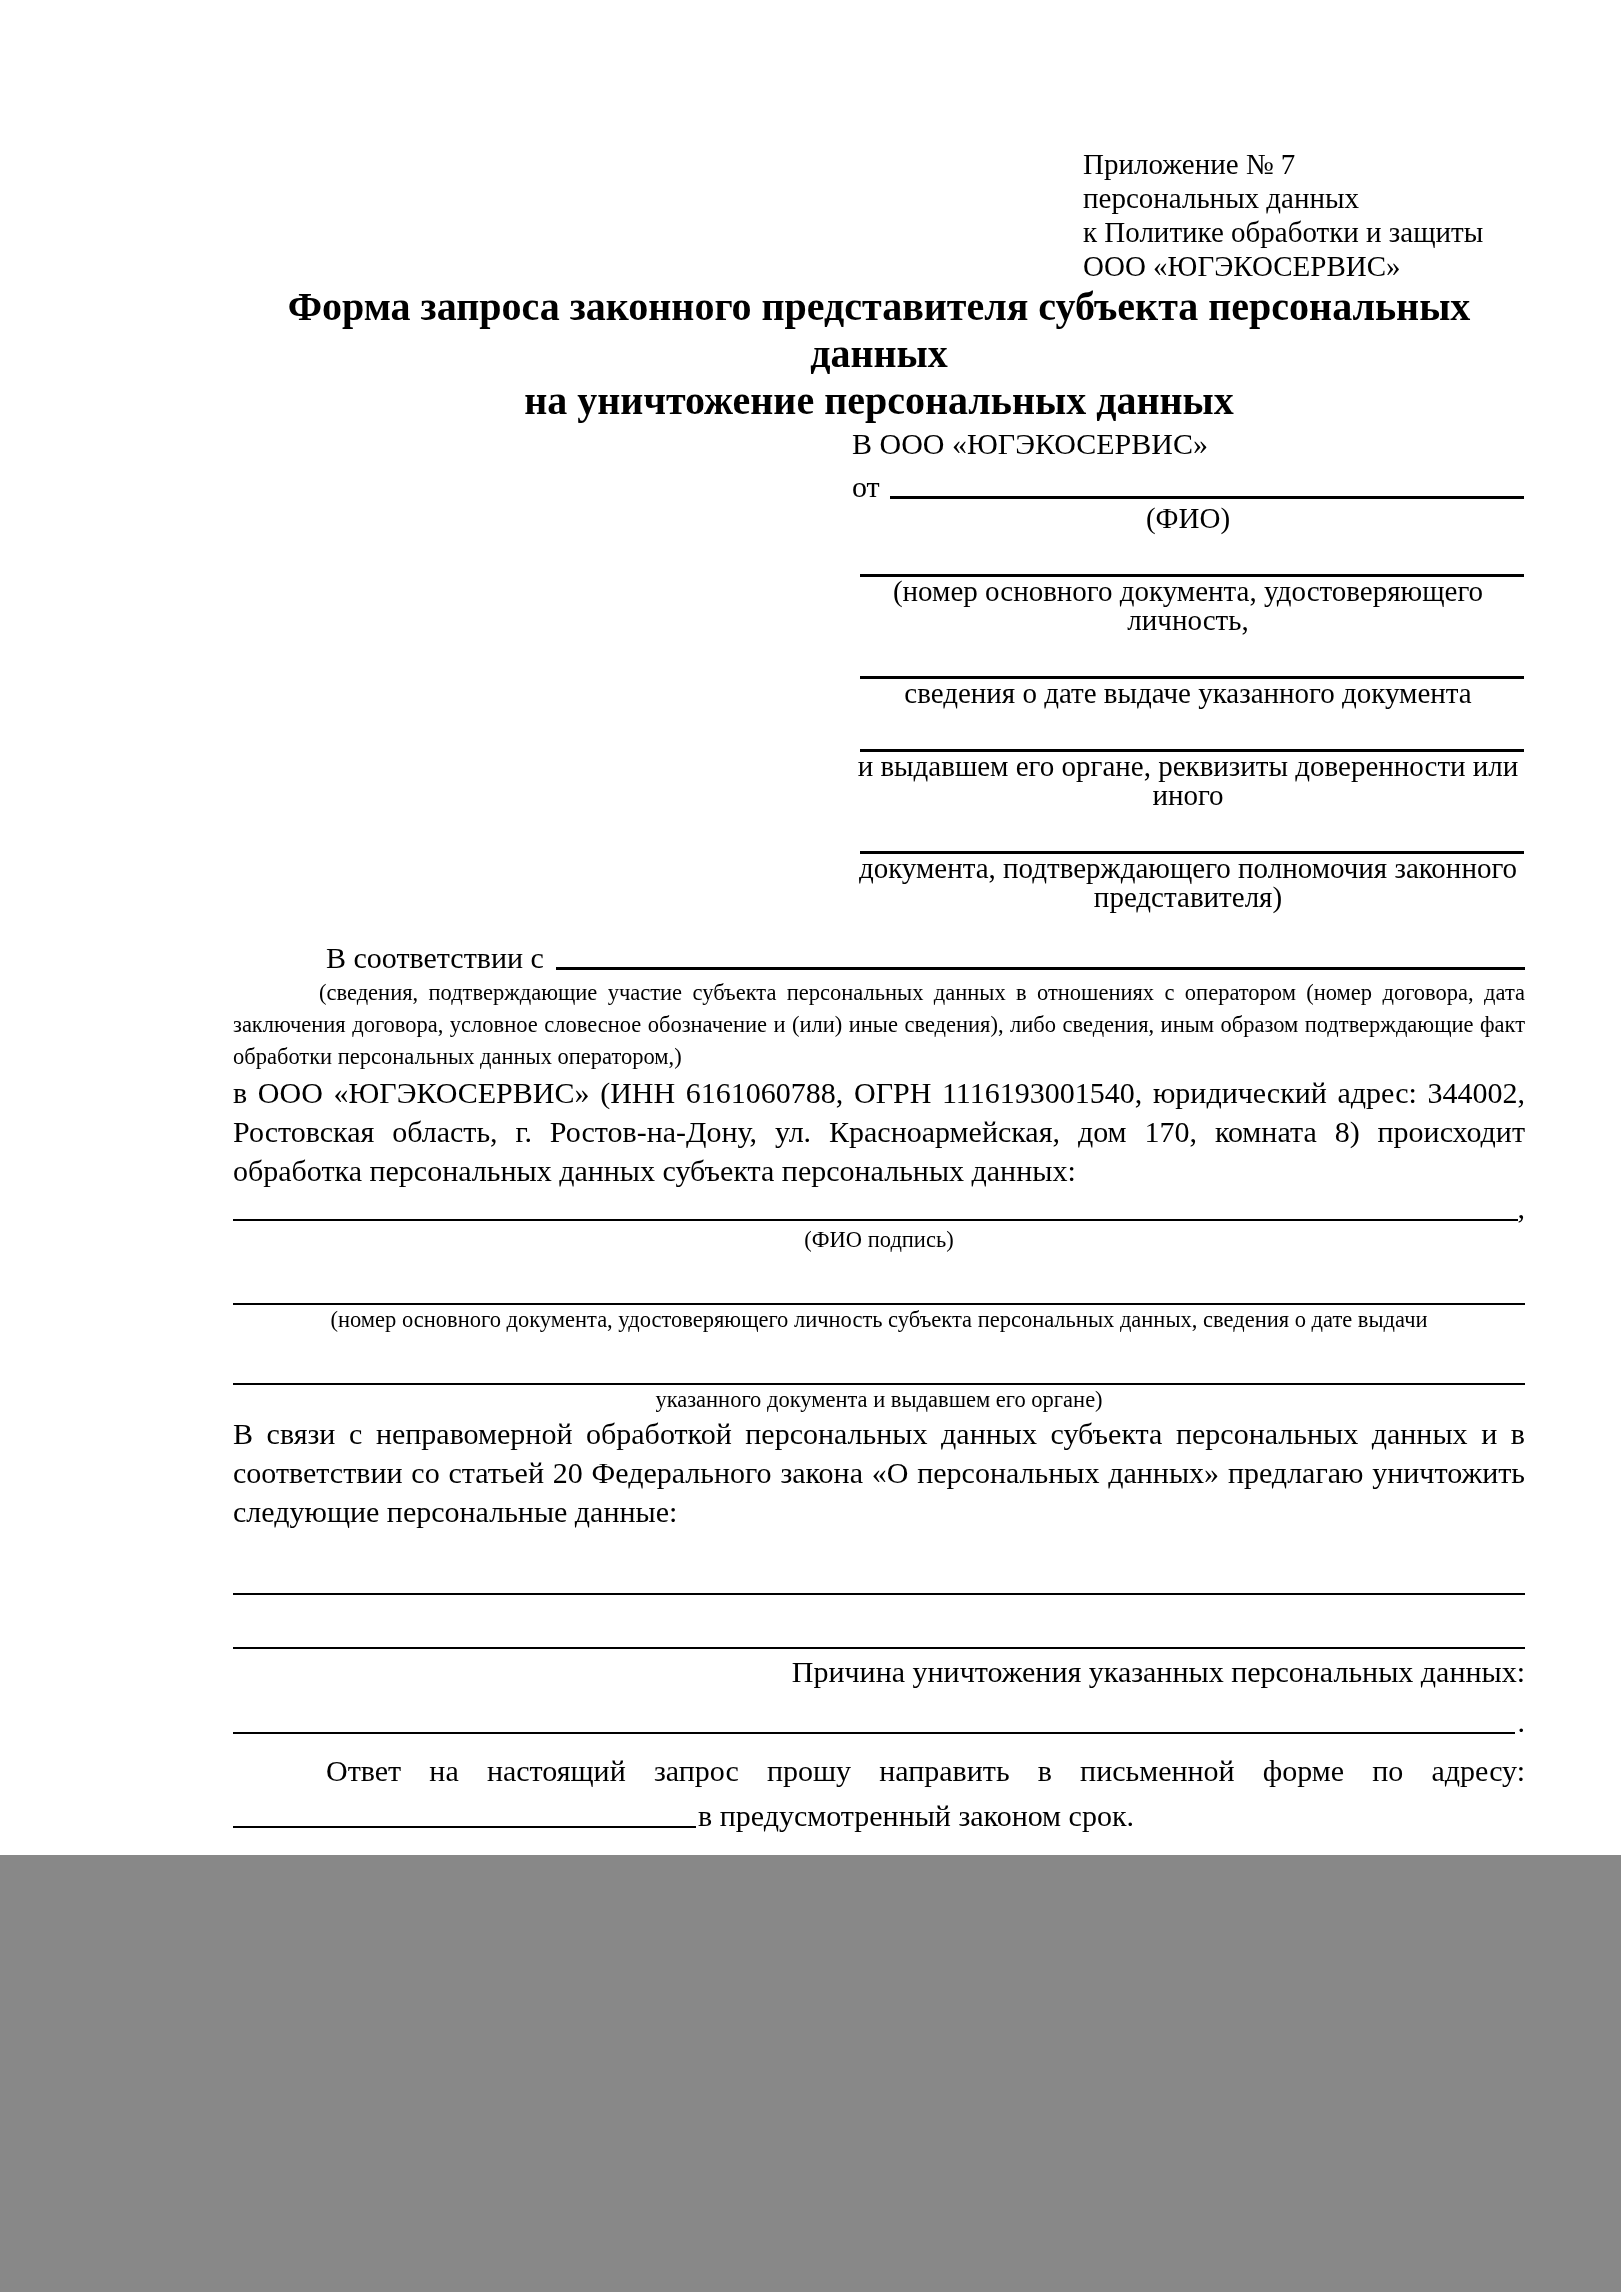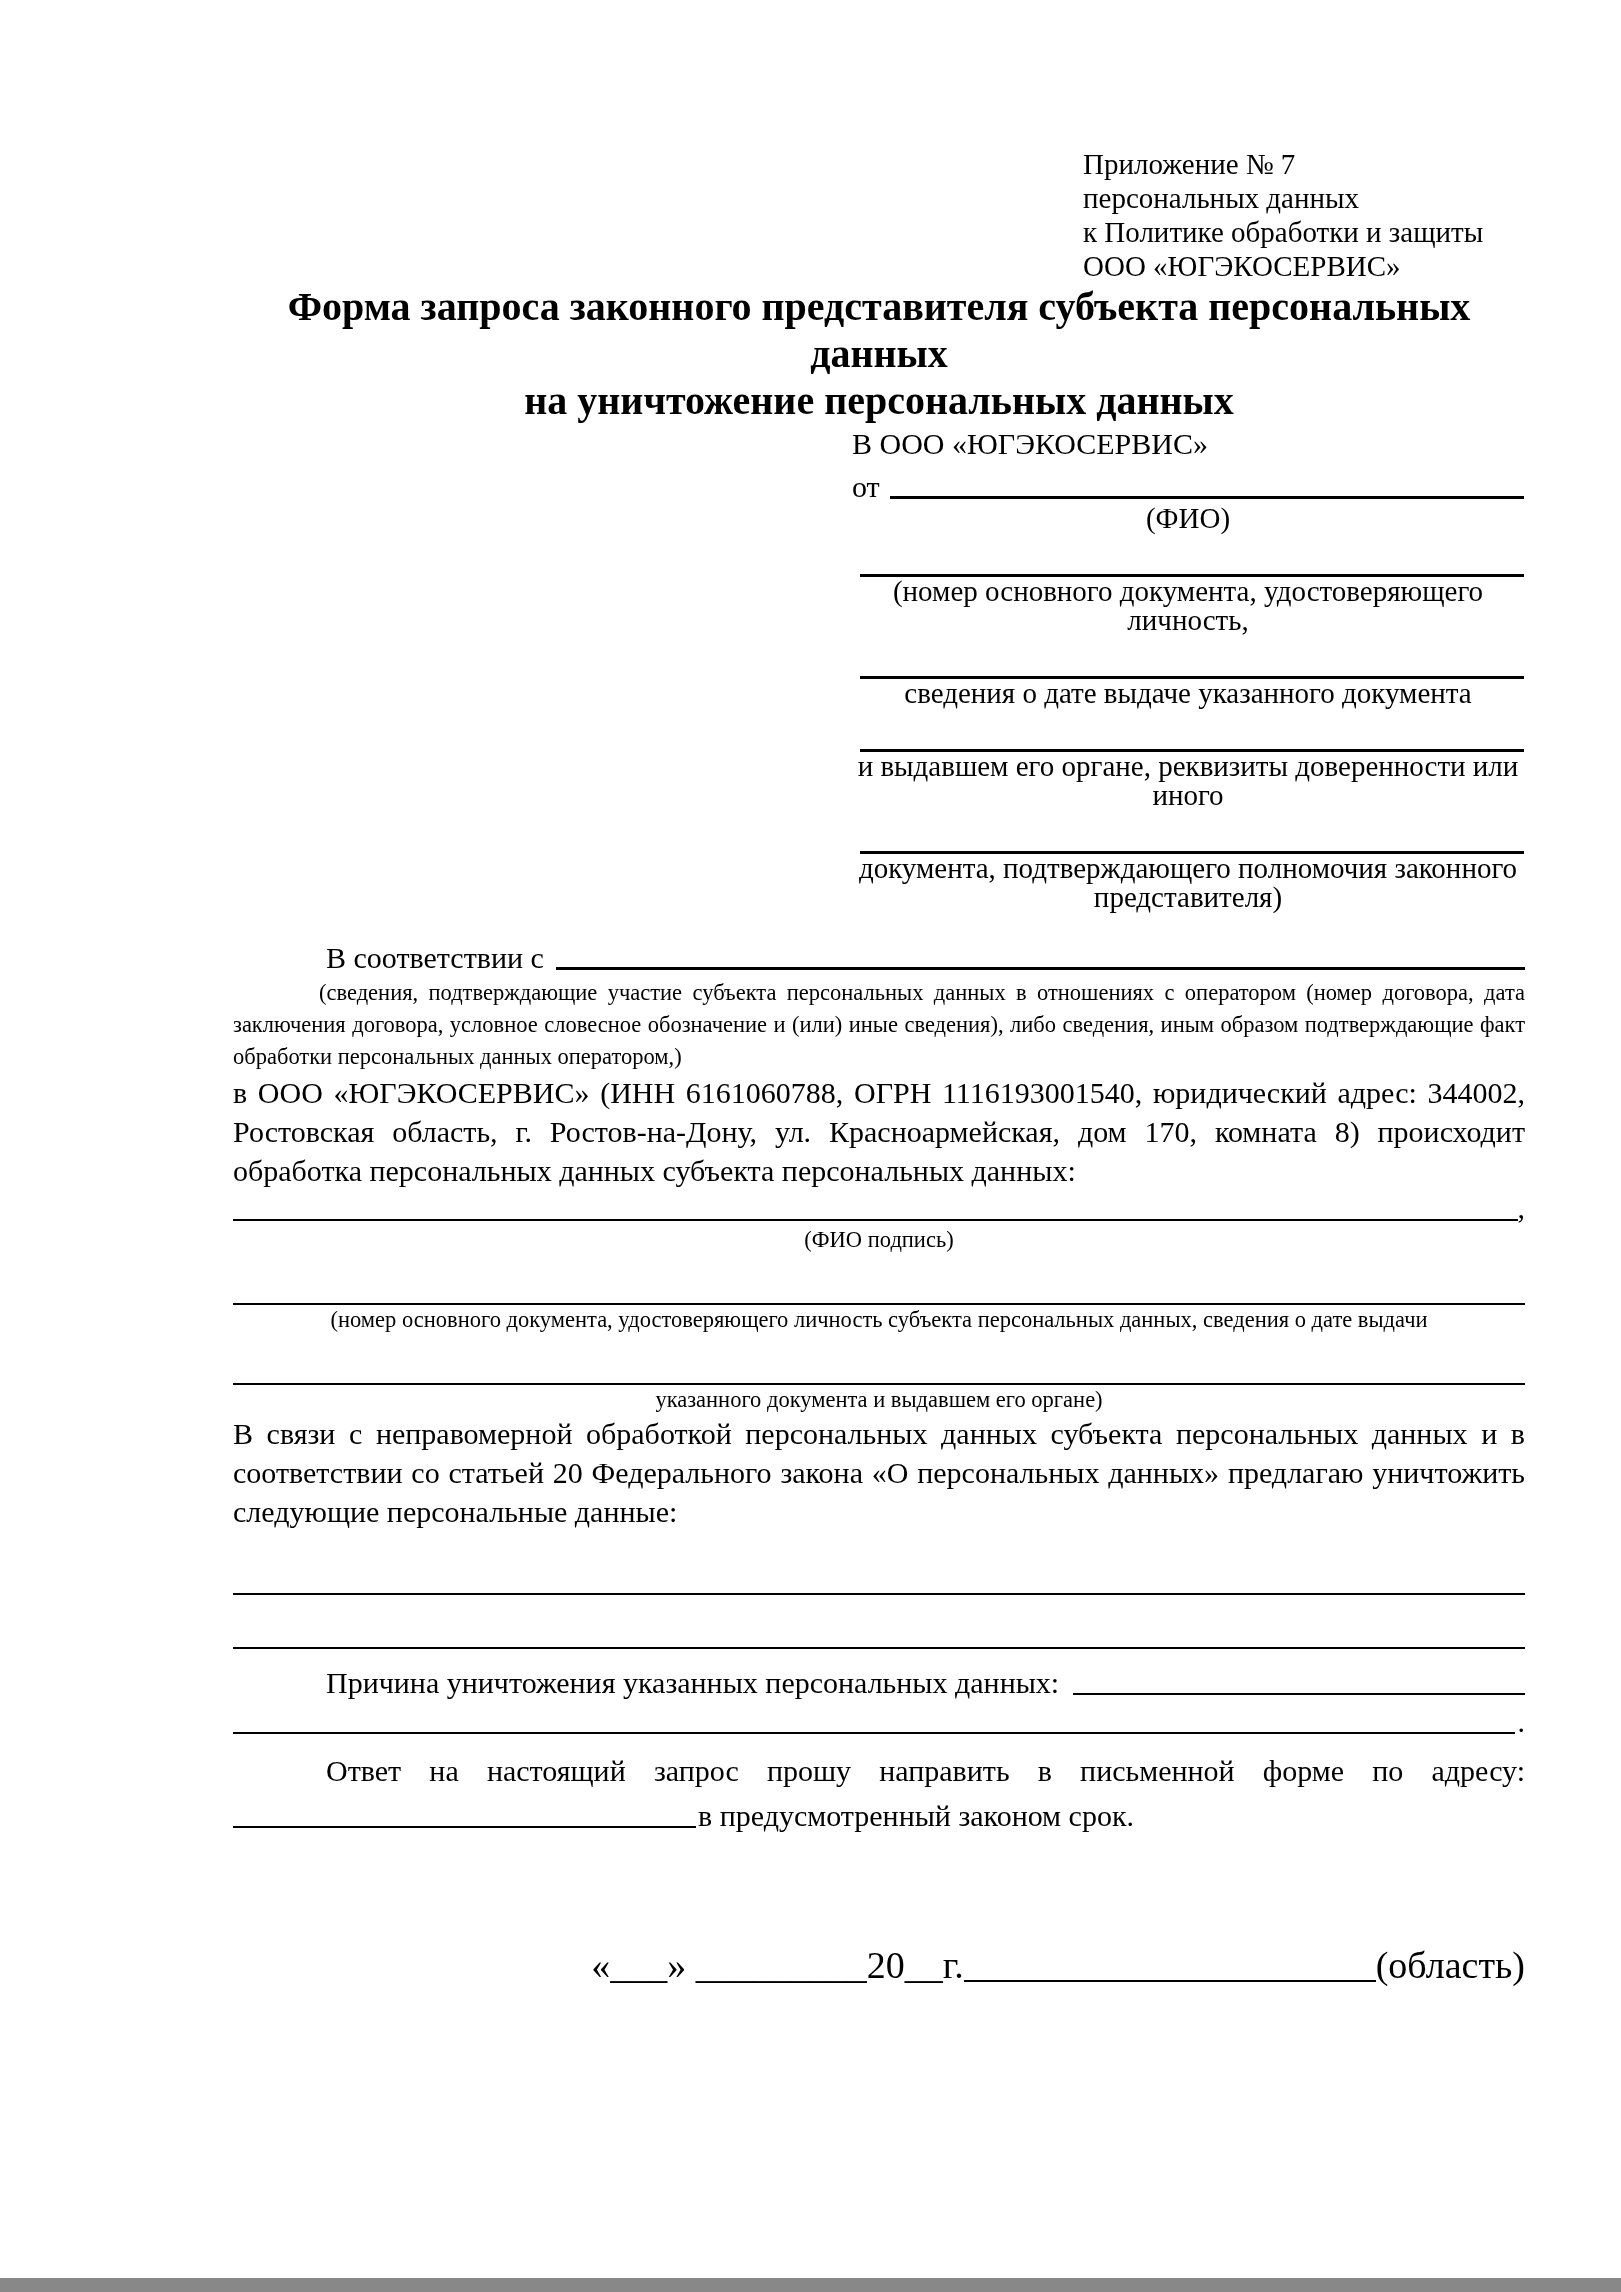--- a/index.html
+++ b/index.html
@@ -1,17 +1,17 @@
 <!DOCTYPE html>
 <html><head>
 <meta charset="utf-8">
 <style>
   html,body { margin:0; padding:0; background:#888; }
   .page {
-    width:1621px; height:2278px;
+    width:1621px; height:1855px;
     background:#ffffff; color:#000;
     font-family:"Liberation Serif","DejaVu Serif",serif;
     box-sizing:border-box;
     padding:147px 96px 0 233px;
     margin:0 auto;
     overflow:hidden;
   }
   
   .appendix { margin-left:850px; font-size:29px; line-height:34px; }
   
@@ -33,21 +33,21 @@
   .according-row .blank { margin-left:11.8px; border-bottom-width:3.9px; }
   .small-note { font-size:22.5px; line-height:32px; text-align:justify; text-indent:86px; margin-top:2.9px; }
   .para { font-size:30px; line-height:39px; text-align:justify; margin:0; }
   .comma-row { height:35px; }
   .ccaption { font-size:22.5px; line-height:29px; text-align:center; }
   .gap-row { height:35px; }
   .gap-row .blank { margin-bottom:0; }
   .mt16 { margin-top:15.7px; }
   .mt30 { margin-top:29px; }
   .mt55 { margin-top:19.6px; }
-  .reason-row { height:45px; margin-top:5.9px; }
+  .reason-row { height:45px; margin-top:5.9px;flex-direction:column; }
   .reason-row .lbl { padding-left:93px; white-space:nowrap; }
   .reason-row .blank { margin-left:13.7px; }
   .period-row { height:39px; }
   .period-row .dot { padding-left:2.9px; }
   .reply { text-align-last:justify; text-indent:93px; margin-top:11.8px; }
   .srok-row { height:43px; }
   .srok-row .blank { flex:0 0 463px; }
   .srok-row .tail { padding-left:2px; }
   
   .footer { display:flex; justify-content:flex-end; align-items:flex-end; margin-top:110px; font-size:38px; }

